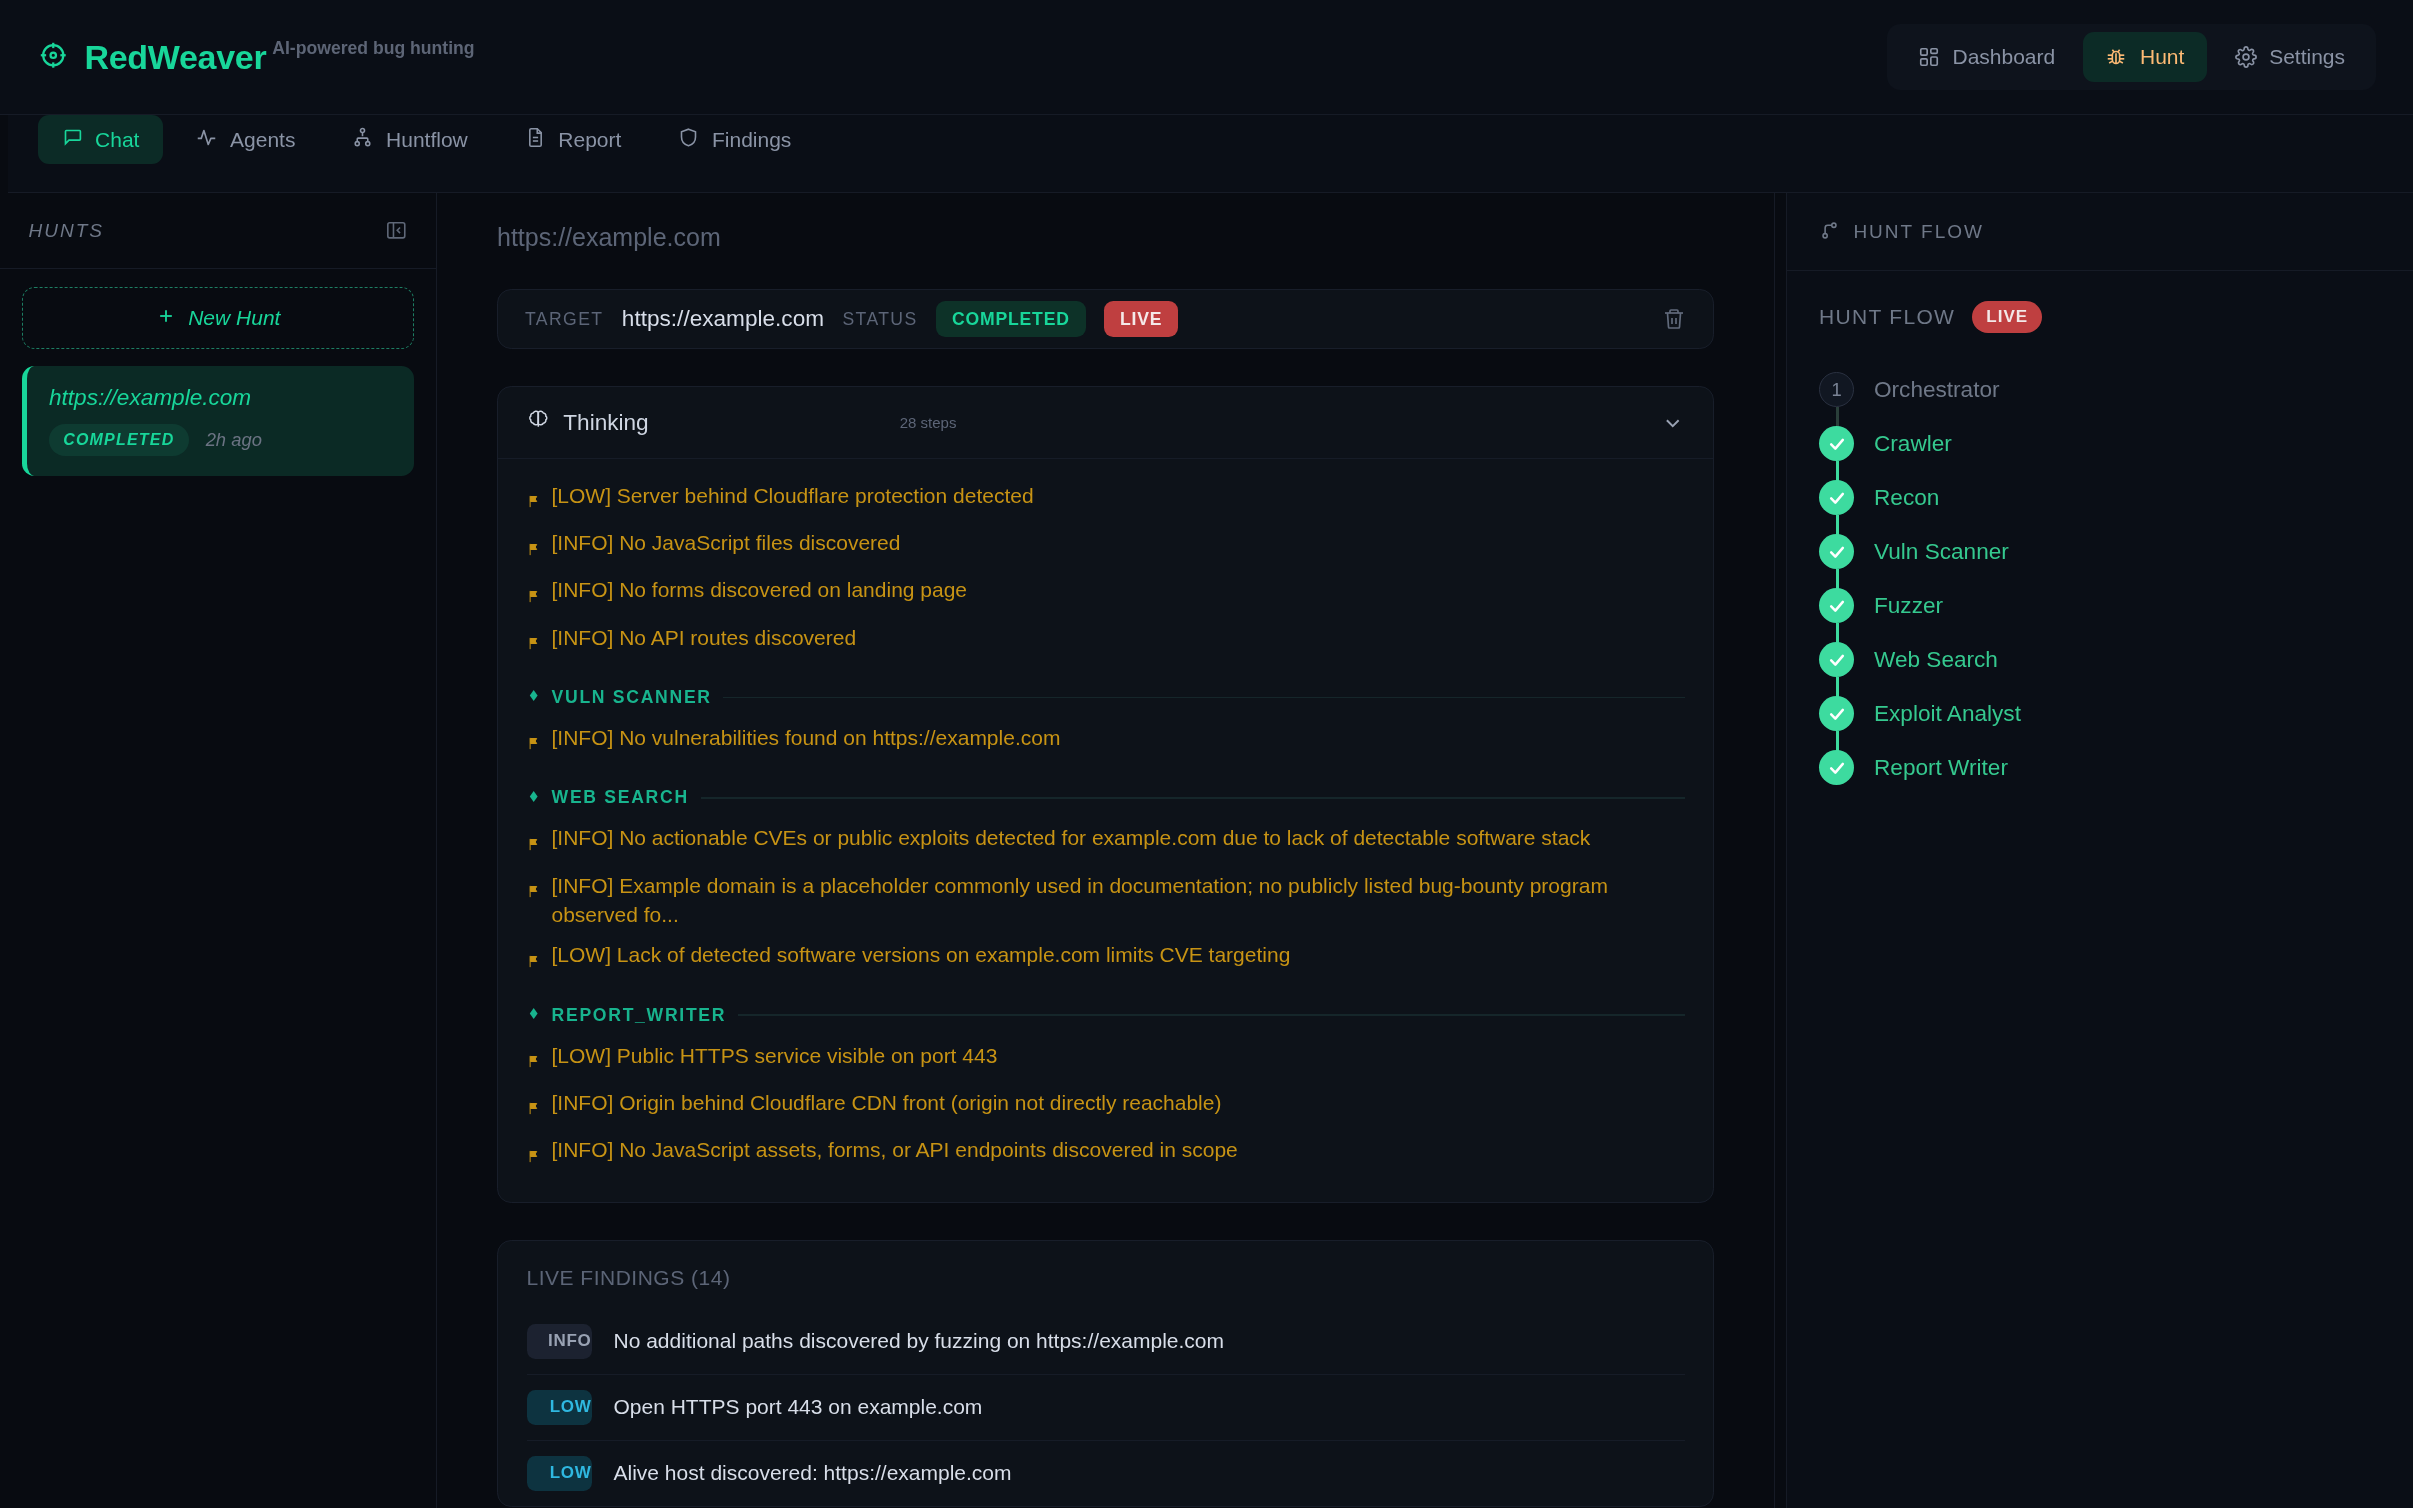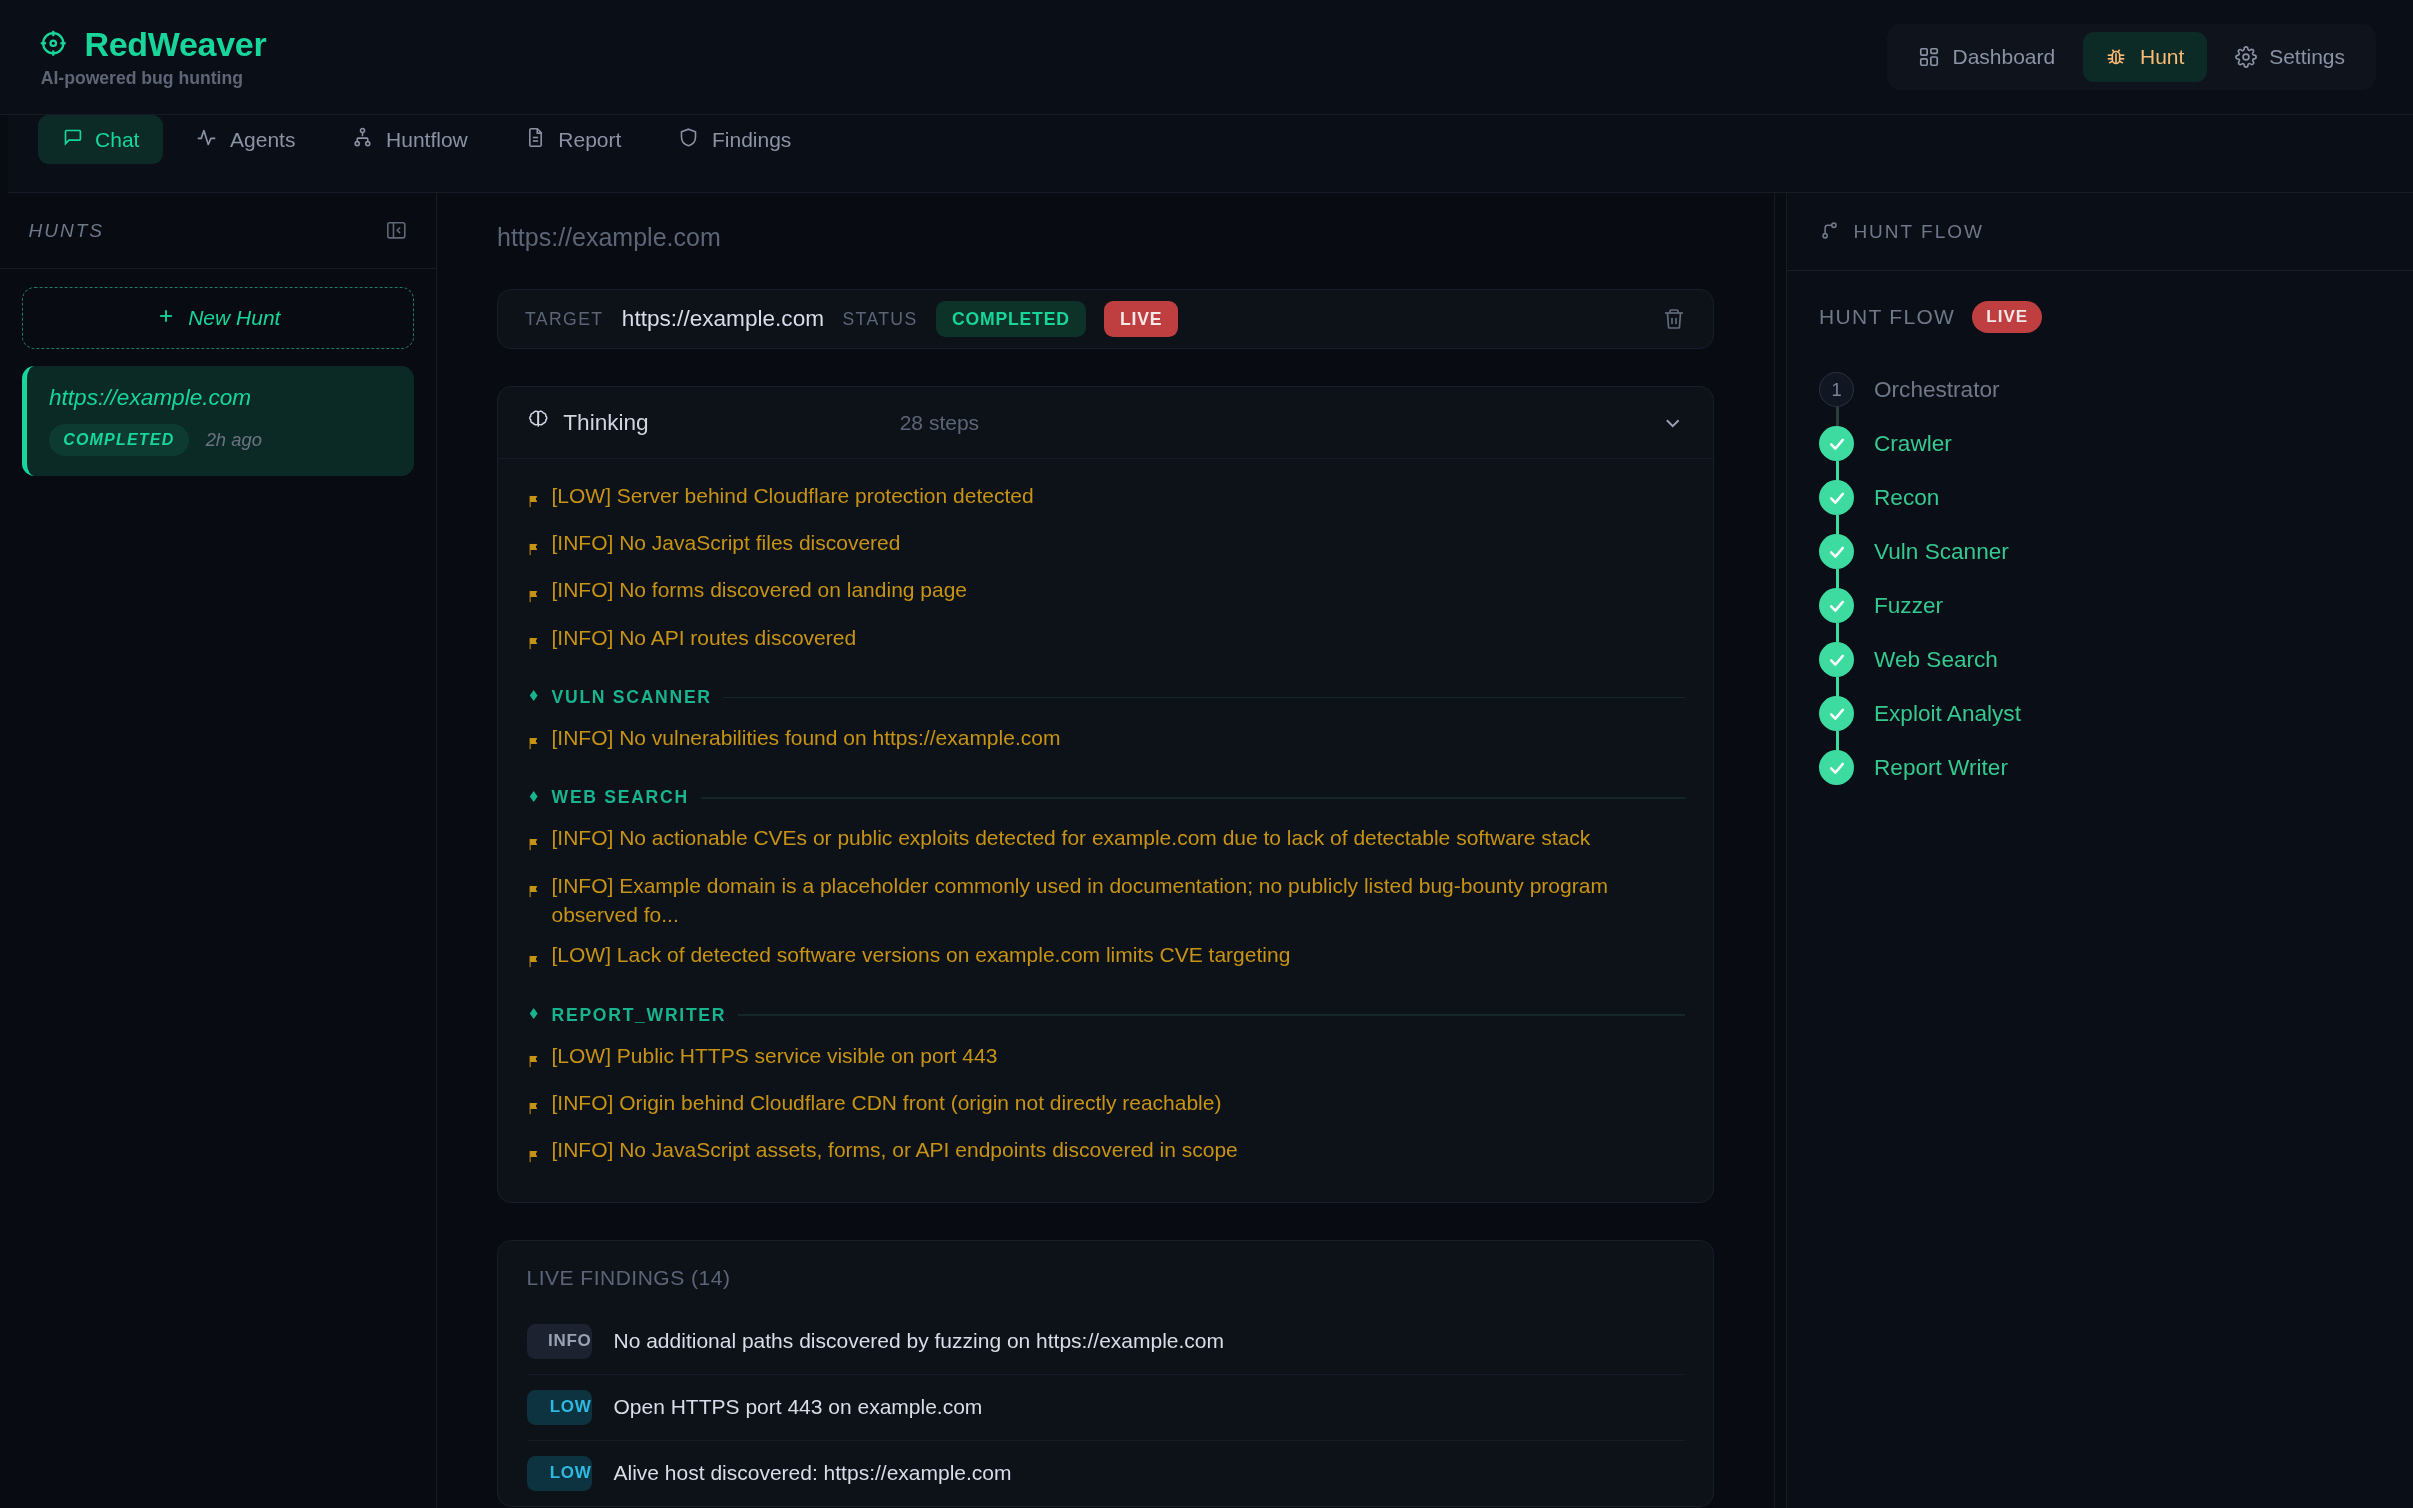--- a/index.html
+++ b/index.html
@@ -12,21 +12,21 @@
   body { display: flex; flex-direction: column; }
 
   
   .topbar {
     height: 115px; flex: 0 0 115px;
     display: flex; align-items: center; justify-content: space-between;
     padding: 0 37px 0 39px;
     background: #0a0e16;
     border-bottom: 1.7px solid #161b26;
   }
-  .brand { display: flex; flex-direction: column; gap: 4.2px; }
+  .brand { display: flex; flex-direction: row; gap: 4.2px; }
   .brand-row { display: flex; align-items: center; gap: 17px; }
   .brand-name { font-size: 34px; font-weight: bold; color: #18d69a; letter-spacing: -0.3px; }
   .brand-sub { font-size: 17.6px; color: #5d6576; padding-left: 1.7px; font-weight: bold; }
 
   .nav-group {
     display: flex; align-items: center; gap: 5px;
     background: #0e131c; border-radius: 13.4px; padding: 7.5px 8.4px;
   }
   .nav-item {
     display: flex; align-items: center; gap: 12.6px;
@@ -123,21 +123,21 @@
   
   .thinking {
     background: #0d1219; border: 1.7px solid #181e2a; border-radius: 14.2px;
     margin-bottom: 37px; overflow: hidden;
   }
   .thinking-head {
     height: 72px; display: flex; align-items: center;
     padding: 0 28.5px; border-bottom: 1.7px solid #161c27; cursor: pointer;
   }
   .thinking-title { display: flex; align-items: center; gap: 14.2px; font-size: 22.6px; color: #cfd6e2; }
-  .thinking-steps { font-size: 21px; color: #5c6577; margin-left: 251px; }
+  .thinking-steps { font-size: 15px; color: #5c6577; margin-left: 251px; }
   .thinking-chevron { margin-left: auto; display: flex; }
   .thinking-body { padding: 5px 28.5px 25px 28.5px; }
 
   .log-line {
     font-size: 21px; color: #c79314; line-height: 1.42;
     padding: 5px 0 5px 0; display: flex; gap: 10px; align-items: flex-start;
   }
   .log-line.clipped { height: 11.7px; overflow: hidden; padding: 0; }
   .flag { flex: 0 0 auto; margin-top: 7.5px; }
 

